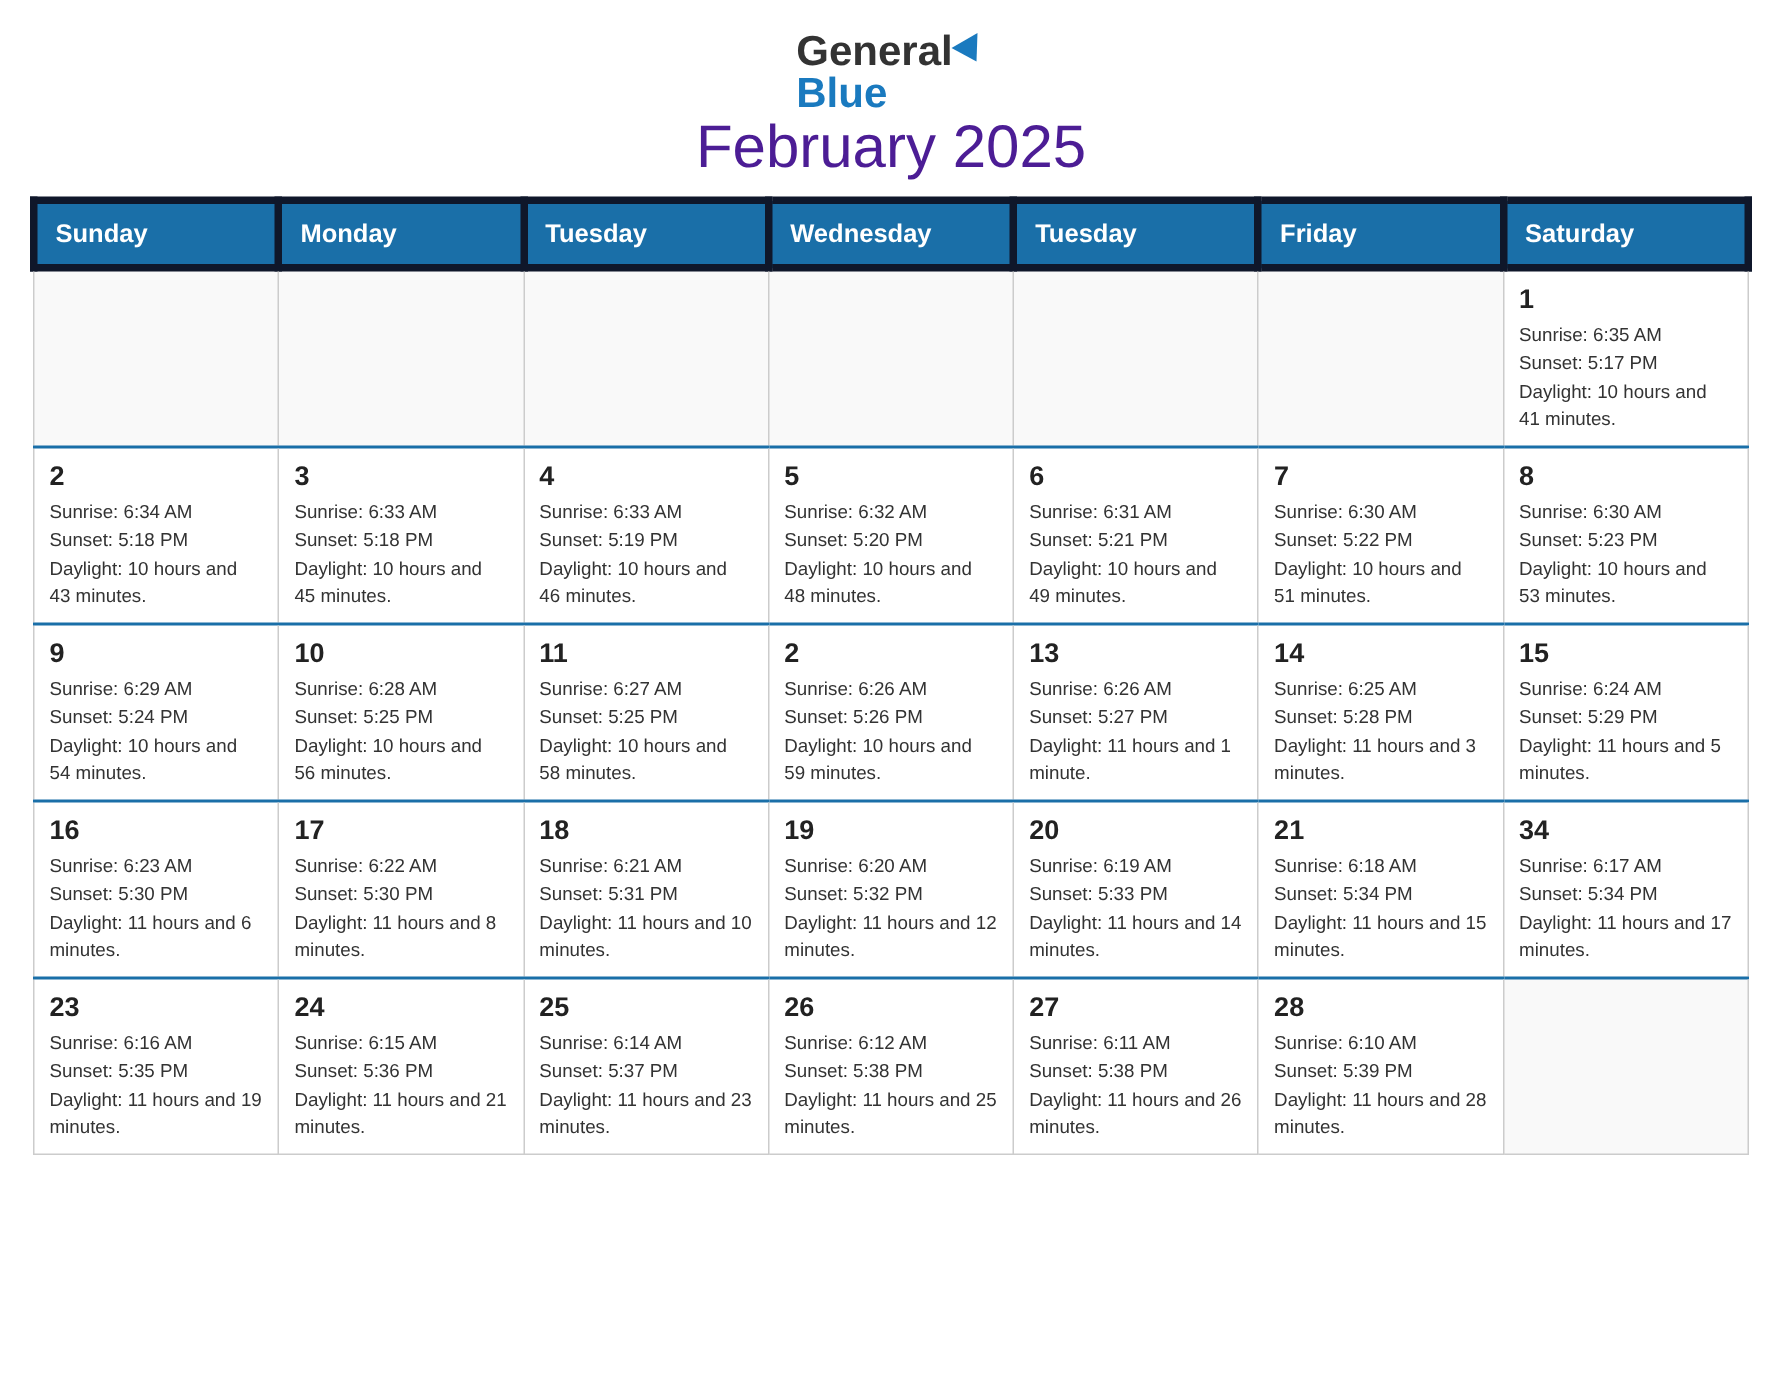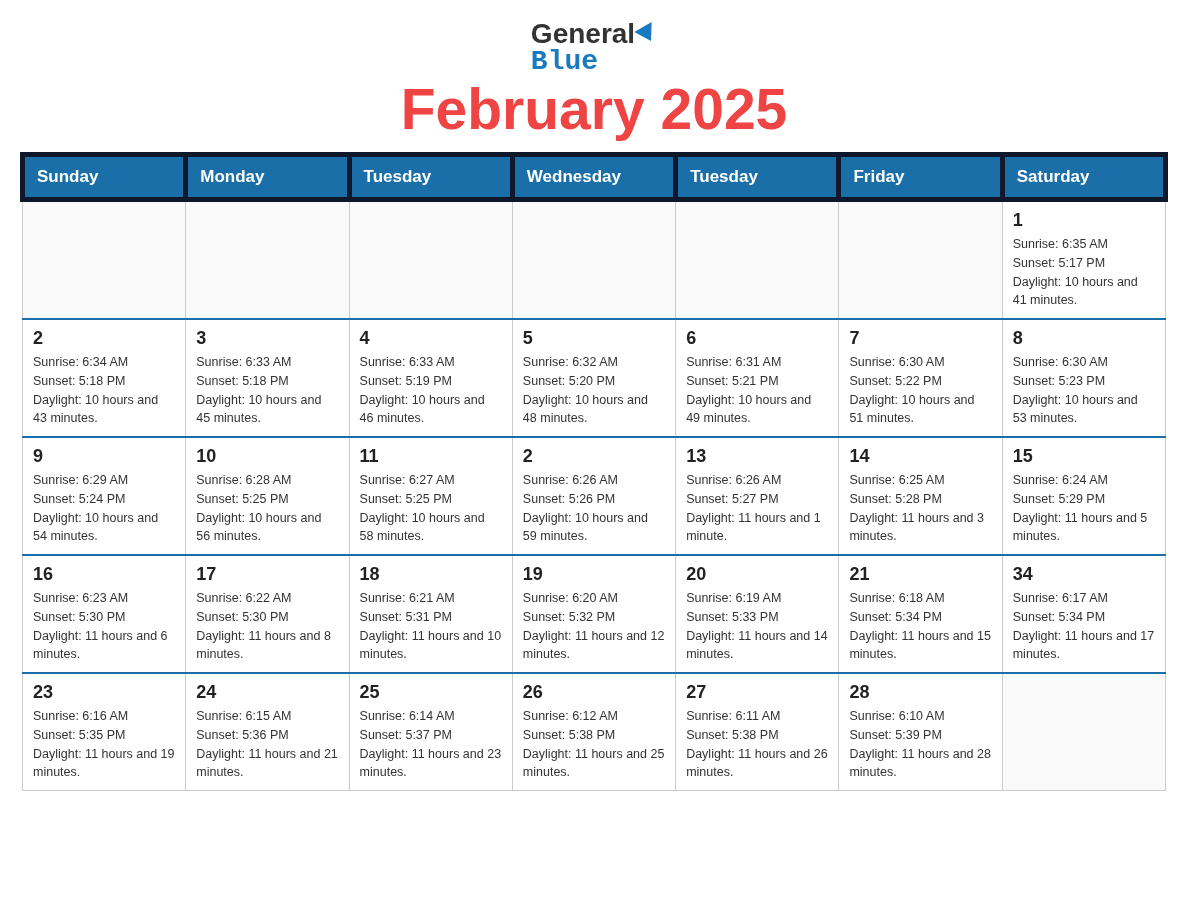--- a/index.html
+++ b/index.html
@@ -26,44 +26,43 @@
       font-size: 28px;
       font-weight: bold;
       color: #333;
       line-height: 1;
     }
     .logo-blue {
       font-size: 28px;
       font-weight: bold;
       color: #1a7abf;
       line-height: 1;
-      font-family: Liberation Mono, monospace;
     }
     .logo-triangle {
       display: inline-block;
       width: 0;
       height: 0;
       border-left: 10px solid transparent;
       border-right: 10px solid transparent;
       border-top: 16px solid #1a7abf;
       margin-left: 2px;
       vertical-align: middle;
       transform: rotate(-30deg);
     }
     .logo-row {
       display: flex;
       align-items: center;
     }
     .title-section {
       text-align: right;
     }
     .month-title {
-      font-size: 57px;
-      font-weight: bold;
-      color: #ef4444;
+      font-size: 40px;
+      font-weight: normal;
+      color: #4c1d95;
     }
     .location-title {
       font-size: 22px;
       color: #444;
       margin-top: 4px;
     }
     .calendar {
       width: 100%;
       border-collapse: collapse;
       margin-top: 10px;

